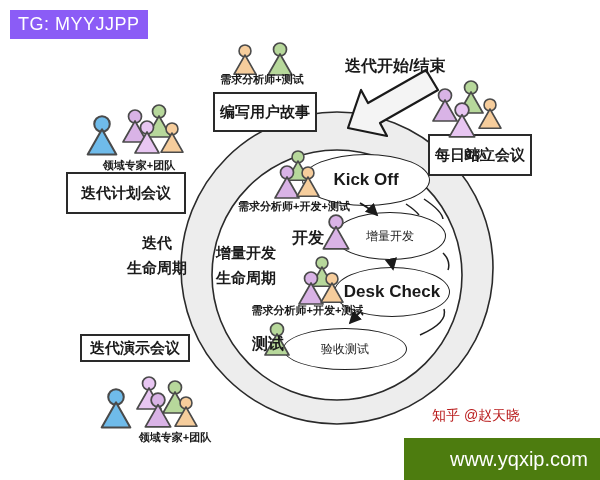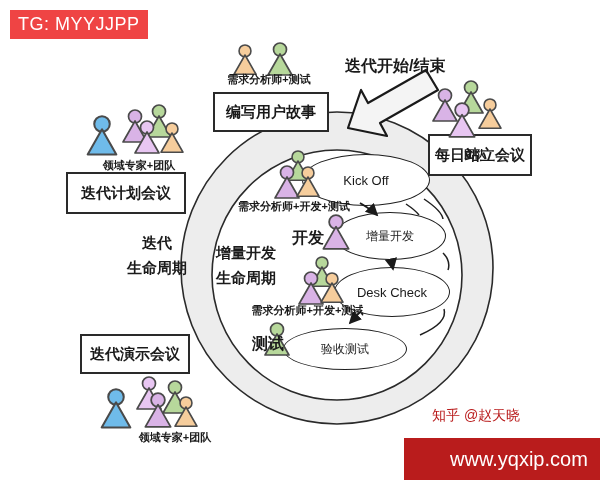--- a/index.html
+++ b/index.html
@@ -5,39 +5,39 @@
   html,body{margin:0;padding:0;background:#ffffff;}
   .canvas{
     position:relative;width:600px;height:480px;overflow:hidden;background:#ffffff;
     font-family:"Liberation Sans","DejaVu Sans",sans-serif;color:#1a1a1a;
   }
   .abs{position:absolute;}
   svg.layer{position:absolute;left:0;top:0;pointer-events:none;}
 
   
   .header-chip{
-    left:10px;top:10px;width:138px;height:29px;background:#ef4444;color:#ffffff;
+    left:10px;top:10px;width:138px;height:29px;background:#8b5cf6;color:#ffffff;
     font-size:18px;display:flex;align-items:center;padding-left:8px;box-sizing:border-box;
     letter-spacing:0.5px;
   }
 
   
   .box{
     background:#ffffff;border:2px solid #2a2a2a;display:flex;align-items:center;justify-content:center;
     font-weight:bold;font-size:15px;box-sizing:border-box;white-space:nowrap;z-index:3;
   }
 
   
   .ellipse{
     background:#ffffff;border:1.6px solid #1f1f1f;border-radius:50%;
     display:flex;align-items:center;justify-content:center;box-sizing:border-box;
     white-space:nowrap;z-index:3;
   }
   .ellipse.cjk{font-weight:normal;font-size:12px;}
-  .ellipse.latin{font-weight:normal;font-size:13px;}
+  .ellipse.latin{font-weight:bold;font-size:17px;}
 
   
   .freetext{font-weight:bold;font-size:15px;line-height:25px;z-index:4;white-space:nowrap;}
   .center{text-align:center;}
 
   
   .role-label{font-weight:bold;font-size:11px;z-index:5;white-space:nowrap;text-align:center;}
   .role-label.side{font-size:16px;}
 
   
@@ -46,44 +46,44 @@
   .person circle,.person path{stroke:#4a4a4a;stroke-width:1.7;stroke-linejoin:round;}
   .pb  circle,.pb  path{fill:#6fbbea;}
   .pg  circle,.pg  path{fill:#b7d89b;}
   .pp  circle,.pp  path{fill:#d9b3e6;}
   .ppk circle,.ppk path{fill:#e8c6f2;}
   .po  circle,.po  path{fill:#f6cd9c;}
 
   
   .zhihu-mark{color:#b91c1c;font-size:14px;z-index:6;white-space:nowrap;}
   .site-bar{
-    left:404px;top:438px;width:196px;height:42px;background:#b91c1c;color:#ffffff;
+    left:404px;top:438px;width:196px;height:42px;background:#4d7c0f;color:#ffffff;
     display:flex;align-items:center;padding-left:46px;box-sizing:border-box;
     font-size:20px;z-index:6;white-space:nowrap;
   }
 </style>
 </head>
 <body>
 
 <div class="canvas">
 
   <svg class="layer" width="600" height="480" style="z-index:1;">
     <circle cx="337" cy="268" r="156" fill="#ededed" stroke="#2a2a2a" stroke-width="1.6"></circle>
     <circle cx="337" cy="275" r="125" fill="#ffffff" stroke="#2a2a2a" stroke-width="1.6"></circle>
     <polygon points="426,70 368,103 361,90 348,128 387,136 380,123 438,90" fill="#f4f4f4" stroke="#1a1a1a" stroke-width="2.2" stroke-linejoin="round"></polygon>
     <path d="M 424 199 C 436 207 442 213 443 219" fill="none" stroke="#1f1f1f" stroke-width="1.5"></path>
     <path d="M 406 204 C 412 208 416 211 419 215" fill="none" stroke="#1f1f1f" stroke-width="1.5"></path>
     <path d="M 443 253 C 449 259 450 264 448 270" fill="none" stroke="#1f1f1f" stroke-width="1.5"></path>
     <path d="M 444 309 C 447 319 436 328 420 335" fill="none" stroke="#1f1f1f" stroke-width="1.5"></path>
   </svg>
 
-  <div class="abs box" style="left:213px;top:92px;width:116px;height:40px;">编写用户故事</div>
+  <div class="abs box" style="left:213px;top:92px;width:104px;height:40px;">编写用户故事</div>
   <div class="abs box" style="left:428px;top:134px;width:104px;height:42px;">每日站立会议</div>
   <div class="abs box" style="left:66px;top:172px;width:120px;height:42px;">迭代计划会议</div>
-  <div class="abs box" style="left:80px;top:334px;width:110px;height:40px;">迭代演示会议</div>
+  <div class="abs box" style="left:80px;top:334px;width:110px;height:28px;">迭代演示会议</div>
 
   <div class="abs ellipse latin" style="left:302px;top:154px;width:128px;height:52px;">Kick Off</div>
   <div class="abs ellipse cjk" style="left:334px;top:212px;width:112px;height:48px;">增量开发</div>
   <div class="abs ellipse latin" style="left:334px;top:267px;width:116px;height:50px;">Desk Check</div>
   <div class="abs ellipse cjk" style="left:283px;top:328px;width:124px;height:42px;">验收测试</div>
 
   <svg class="layer" width="600" height="480" style="z-index:4;">
     <defs>
       <marker id="ah" markerWidth="8" markerHeight="8" refX="6" refY="3.5" orient="auto">
         <path d="M0,0 L7,3.5 L0,7 Z" fill="#1a1a1a"></path>
@@ -109,21 +109,21 @@
   <div class="pgroup" style="left:231px;top:42px;width:66px;height:32px;">
     <svg class="person po" style="left:0;top:2px;width:28px;height:33px;" viewBox="0 0 30 36">
       <circle cx="15" cy="7.5" r="6.5"></circle>
         <path d="M15 12 L3 33 L27 33 Z"></path>
       </svg>
     <svg class="person pg" style="left:34px;top:0;width:30px;height:36px;" viewBox="0 0 30 36">
       <circle cx="15" cy="7.5" r="6.5"></circle>
         <path d="M15 12 L3 33 L27 33 Z"></path>
       </svg>
   </div>
-  <div class="abs role-label" style="left:217px;top:72px;width:104px;">需求分析师+测试</div>
+  <div class="abs role-label" style="left:210px;top:72px;width:104px;">需求分析师+测试</div>
 
   <div class="pgroup" style="left:84px;top:104px;width:112px;height:54px;">
     <svg class="person pg" style="left:60px;top:0;width:30px;height:36px;" viewBox="0 0 30 36">
       <circle cx="15" cy="7.5" r="6.5"></circle>
         <path d="M15 12 L3 33 L27 33 Z"></path>
       </svg>
     <svg class="person pp" style="left:36px;top:5px;width:30px;height:36px;" viewBox="0 0 30 36">
       <circle cx="15" cy="7.5" r="6.5"></circle>
         <path d="M15 12 L3 33 L27 33 Z"></path>
       </svg>

